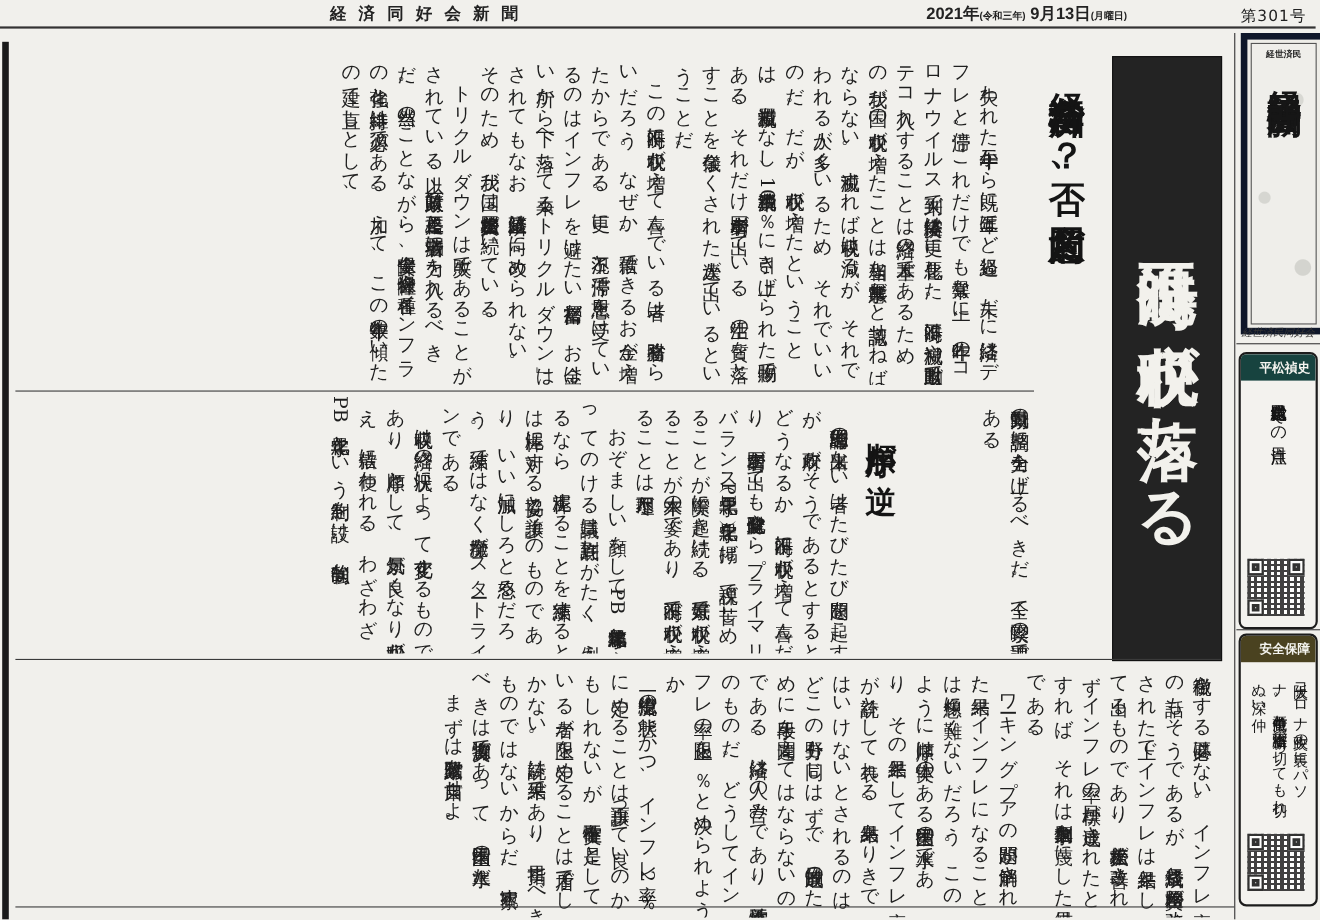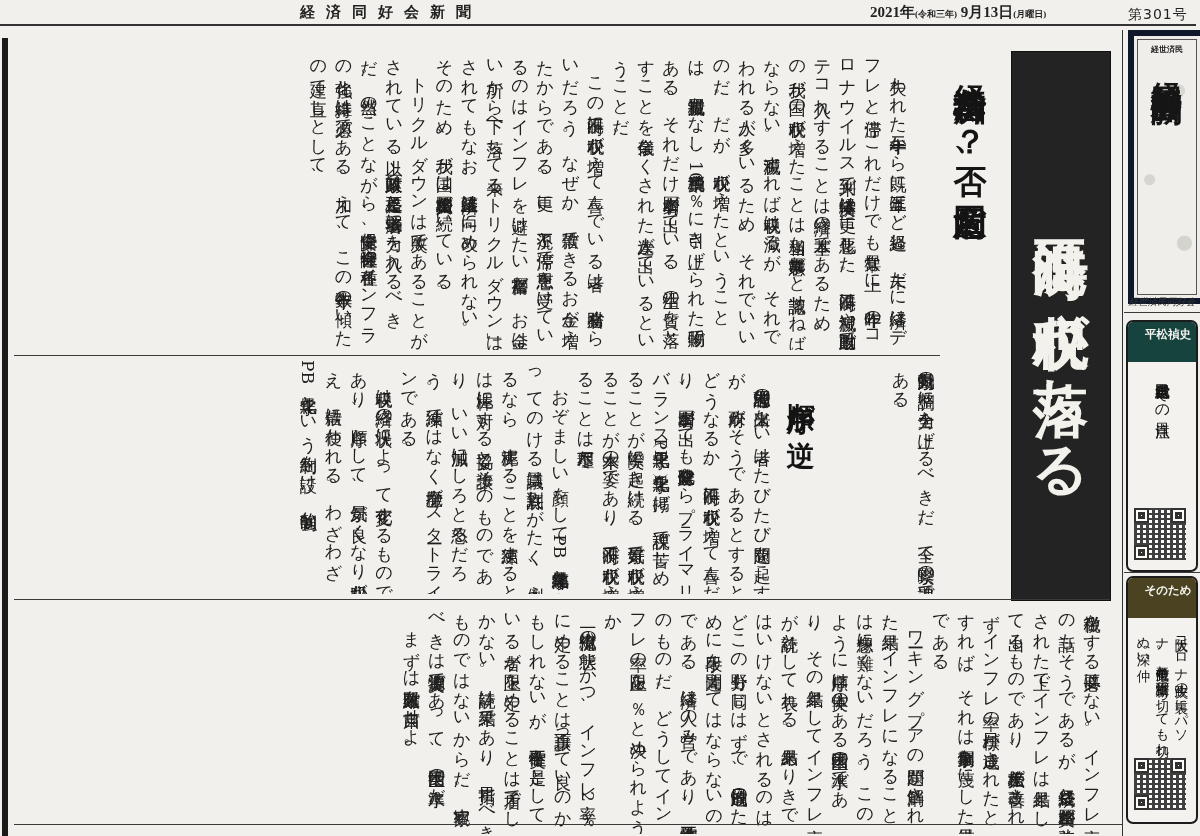--- a/index.html
+++ b/index.html
@@ -11,21 +11,21 @@
     position:relative;
   }
   .masthead { position:absolute; left:0; top:0; width:1200px; height:26px; }
   .masthead .paper-name {
     position:absolute; left:300px; top:3px;
     font-family:"DejaVu Serif", serif; font-size:15px; font-weight:bold;
     letter-spacing:11px; color:#222;
   }
   .masthead .date {
     position:absolute; left:842px; top:3px;
-    font-family:Liberation Serif, serif; font-size:15px; font-weight:bold; color:#222;margin-left:28px;
+    font-family:Liberation Sans, sans-serif; font-size:15px; font-weight:bold; color:#222;
   }
   .masthead .date small { font-size:9px; font-weight:bold; }
   .masthead .issue {
     position:absolute; left:1128px; top:6px;
     font-size:14px; color:#222; letter-spacing:1px;
   }
   .rule-top { position:absolute; left:0; top:24px; width:1196px; height:2px; background:#333; }
   .left-bar { position:absolute; left:2px; top:38px; width:6px; height:798px; background:#1a1a1a; }
 
   
@@ -75,21 +75,21 @@
   .brand-box .big {
     position:absolute; left:50%; transform:translateX(-50%); top:22px; height:230px;
     writing-mode:vertical-rl; font-family:"DejaVu Serif", serif; font-weight:bold;
     font-size:31px; line-height:40px; color:#161616; letter-spacing:2px;
   }
   .brand-caption { position:absolute; left:1124px; top:296px; width:76px; text-align:center; font-size:9.5px; color:#333;font-style:italic; }
   .card {
     position:absolute; left:1126px; width:68px; border:2px solid #1c1c1c; border-radius:7px;
     background:#f3f2ee; overflow:hidden;
   }
-  .card .card-head { height:40px; line-height:24px; text-align:center; font-size:11.5px; font-weight:bold; color:#f4f4ef;padding-left:12px; }
+  .card .card-head { height:24px; line-height:24px; text-align:center; font-size:11.5px; font-weight:bold; color:#f4f4ef;padding-left:12px; }
   .card .card-body {
     position:relative; writing-mode:vertical-rl; font-size:15px; line-height:21px; color:#151515;
     margin:10px auto 0 auto; padding:0 6px; white-space:normal;
   }
   .qr {
     position:absolute; left:6px; width:52px; height:52px; background:#fff;
     background-image:
       repeating-linear-gradient(0deg, #222 0 2px, transparent 2px 5px),
       repeating-linear-gradient(90deg, #222 0 3px, transparent 3px 6px);
     opacity:.85;
@@ -153,20 +153,20 @@
   <div class="card-body" style="height:140px;">自民党総裁選 その注目点</div>
   <div class="qr" style="top:186px;">
     <span class="f" style="left:0;top:0;"></span>
     <span class="f" style="right:0;top:0;"></span>
     <span class="f" style="left:0;bottom:0;"></span>
   </div>
 </div>
 <div class="hsep" style="left:1124px; top:572px; width:76px;"></div>
 
 <div class="card" style="top:576px; height:244px;">
-  <div class="card-head" style="background:#4a4220;">そのため</div>
+  <div class="card-head" style="background:#4a4220;">安全保障</div>
   <div class="card-body" style="height:136px; font-size:13.5px; line-height:19px;">大阪コロナ失政の裏にパソナ。竹中平蔵氏と橋下維新の切っても切れぬ深い仲</div>
   <div class="qr" style="top:180px;">
     <span class="f" style="left:0;top:0;"></span>
     <span class="f" style="right:0;top:0;"></span>
     <span class="f" style="left:0;bottom:0;"></span>
   </div>
 </div>
 
 </body></html>

